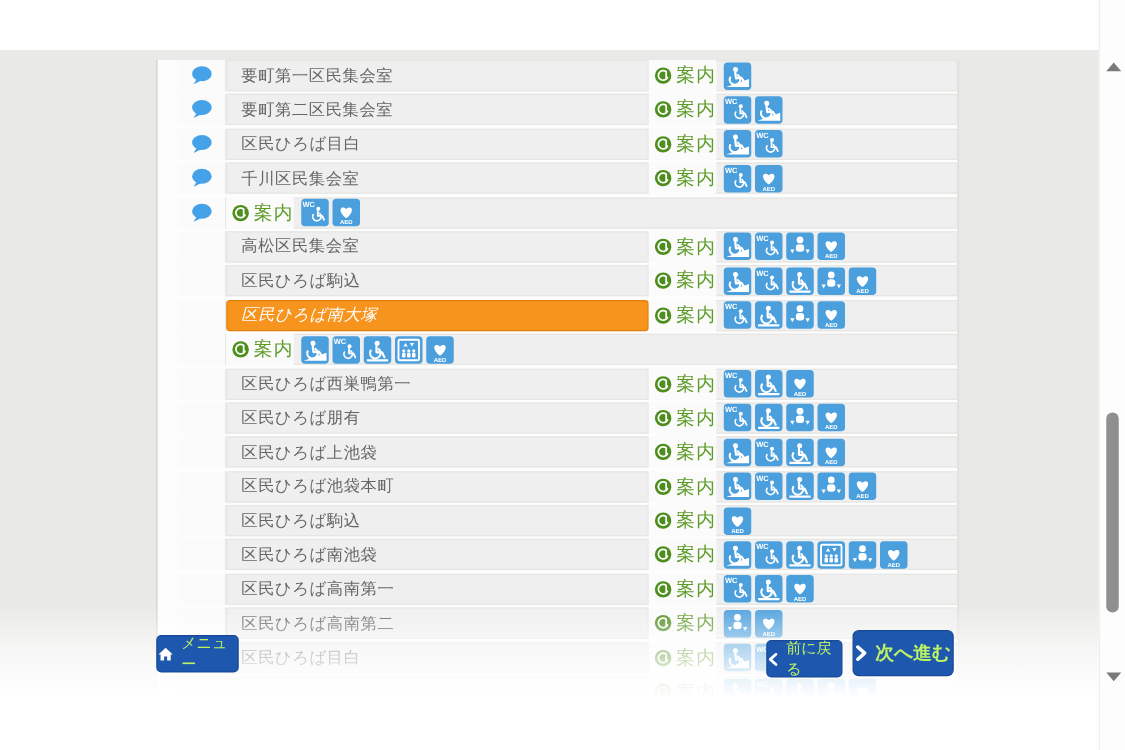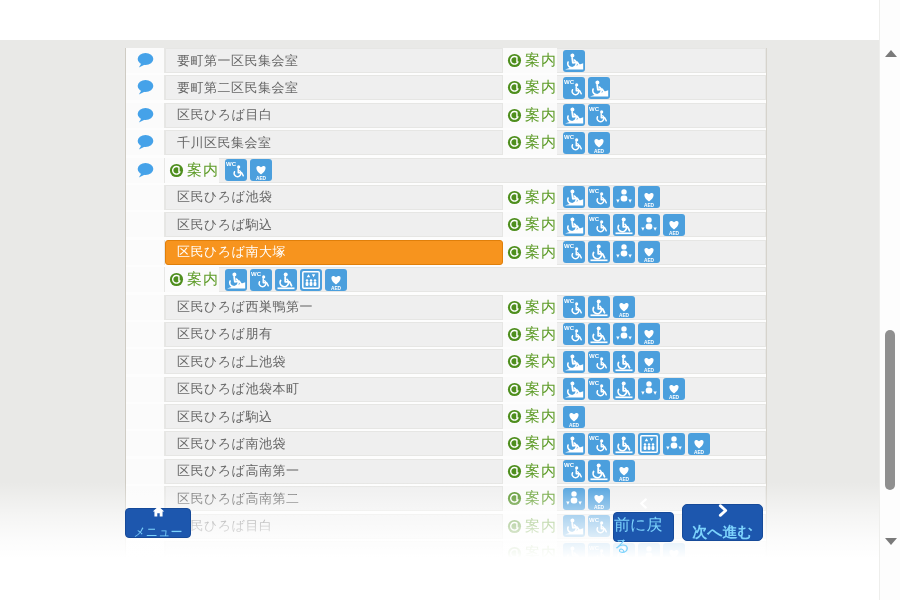--- a/index.html
+++ b/index.html
@@ -11,38 +11,38 @@
   
   .canvas{position:absolute;left:0;top:40px;width:879px;height:560px;background:#e9e9e7;}
   
   .right-strip{position:absolute;left:879px;top:0;width:21px;height:600px;background:#fdfdfd;border-left:1px solid #eeeeec;}
   .sb-arrow{position:absolute;left:885px;width:0;height:0;border-left:6px solid transparent;border-right:6px solid transparent;}
   .sb-up{top:50px;border-bottom:7px solid #7a7a7a;}
   .sb-down{top:538px;border-top:7px solid #7a7a7a;}
   .sb-thumb{position:absolute;left:885px;top:330px;width:10px;height:160px;background:#8f8f8f;border-radius:5px;}
   
   .table-wrap{position:absolute;left:125px;top:48px;width:640px;height:509px;overflow:hidden;background:#fdfdfd;border-left:1px solid #cfccc4;border-right:1px solid #d6d3cc;}
-  .frow{display:flex;height:25px;margin-bottom:2.4px;}
+  .frow{display:flex;height:25px;margin-bottom:2.4px;padding-left:16px;}
   .cell{box-sizing:border-box;}
   .c-bubble{width:39px;background:#fbfbfb;border-right:1px solid #e7e7e5;display:flex;align-items:center;justify-content:center;}
   .c-name{width:338px;background:#efefef;border:1px solid #e6e6e4;display:flex;align-items:center;padding-left:11px;font-size:13px;color:#666;letter-spacing:.5px;white-space:nowrap;overflow:hidden;}
-  .c-name.selected{background:#f7941e;border:1px solid #e07f0a;border-radius:3px;color:#ffffff;}
+  .c-name.selected{background:#f7941e;border:1px solid #e07f0a;border-radius:3px;color:#ffffff;font-style:italic;}
   .c-guide{width:54px;background:#fbfbfb;display:flex;align-items:center;justify-content:flex-start;padding-left:4px;gap:3px;cursor:pointer;}
   .c-guide .g-label{font-size:15px;color:#5d9b27;letter-spacing:1px;}
   .c-icons{flex:1;background:#efefef;border:1px solid #e6e6e4;border-left:none;display:flex;align-items:center;gap:3px;padding-left:6px;}
   .ic{width:22px;height:22px;border-radius:3px;background:#4b9fdd;display:inline-flex;align-items:center;justify-content:center;flex:0 0 auto;}
   .ic svg{display:block;}
   
   .fade{position:absolute;left:0;top:482px;width:879px;height:118px;
     background:linear-gradient(to bottom, rgba(255,255,255,0) 0px, rgba(255,255,255,.55) 34px, rgba(255,255,255,.85) 58px, #ffffff 76px, #ffffff 100%);
     z-index:5;}
   .btn{position:absolute;z-index:9;display:flex;align-items:center;justify-content:center;gap:6px;
-    background:#1d57ae;color:#7dd3fc;border:1px solid #164a99;border-radius:4px;cursor:pointer;box-sizing:border-box;flex-direction:column;}
+    background:#1d57ae;color:#bef264;border:1px solid #164a99;border-radius:4px;cursor:pointer;box-sizing:border-box;}
   .btn-menu{left:125px;top:508px;width:66px;height:30px;font-size:12px;}
-  .btn-back{left:613px;top:512px;width:61px;height:30px;font-size:16px;}
+  .btn-back{left:613px;top:512px;width:61px;height:30px;font-size:12px;}
   .btn-next{left:682px;top:504px;width:81px;height:37px;font-size:15px;font-weight:bold;border-radius:5px;}
 </style>
 </head>
 <body>
 
 <div class="canvas"></div>
 
 <div class="table-wrap" id="facility-list">
     <div class="frow">
       <div class="cell c-bubble">
@@ -238,21 +238,21 @@
         <span class="ic">
           <svg width="22" height="22" viewBox="0 0 22 22">
             <path d="M11 15.6 C4.8 11.4 5.4 5.6 9.8 7.4 C10.5 7.7 11 8.3 11 8.3 C11 8.3 11.5 7.7 12.2 7.4 C16.6 5.6 17.2 11.4 11 15.6 Z" fill="#fff"></path>
             <text x="11" y="20.6" text-anchor="middle" font-size="4.8" font-weight="bold" fill="#fff" font-family="Liberation Sans,DejaVu Sans,sans-serif">AED</text>
           </svg>
         </span>
       </div>
     </div>
     <div class="frow">
       <div class="cell c-bubble"></div>
-      <div class="cell c-name">区民ひろば池袋</div>
+      <div class="cell c-name">高松区民集会室</div>
       <div class="cell c-guide">
         <span style="display: inline-flex;">
           <svg width="15" height="15" viewBox="0 0 16 16">
             <circle cx="8" cy="8" r="7" fill="#4e8e1d"></circle>
             <path d="M10.6 4.6 A4.1 4.1 0 1 0 11.7 9.6 M10.6 4.6 L10.6 9.8" fill="none" stroke="#fff" stroke-width="1.5" stroke-linecap="round"></path>
           </svg>
         </span>
         <span class="g-label">案内</span>
       </div>
       <div class="cell c-icons">

